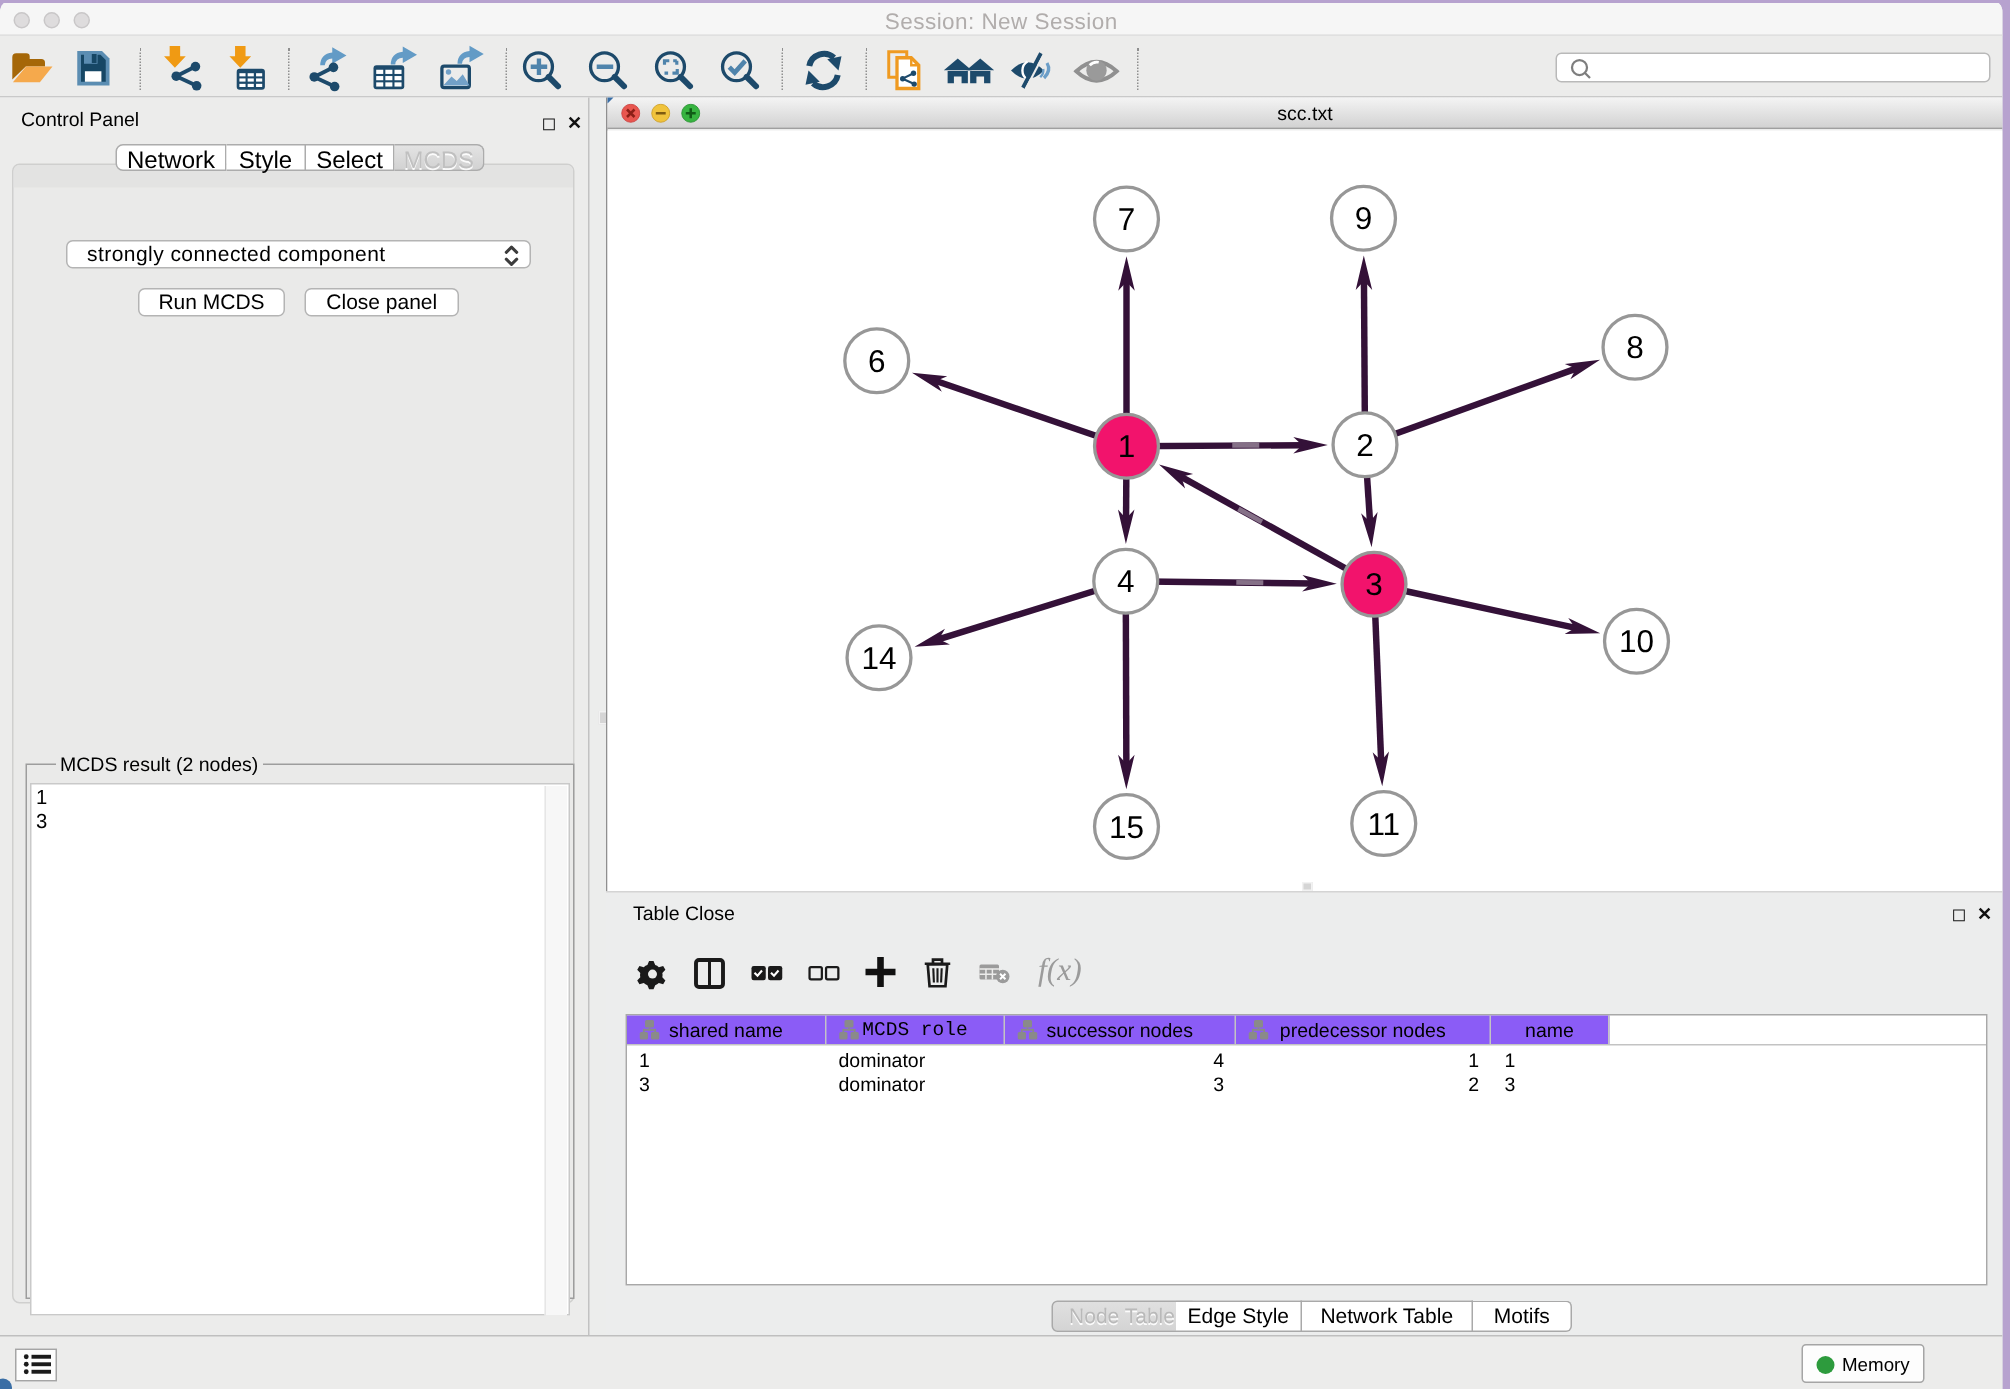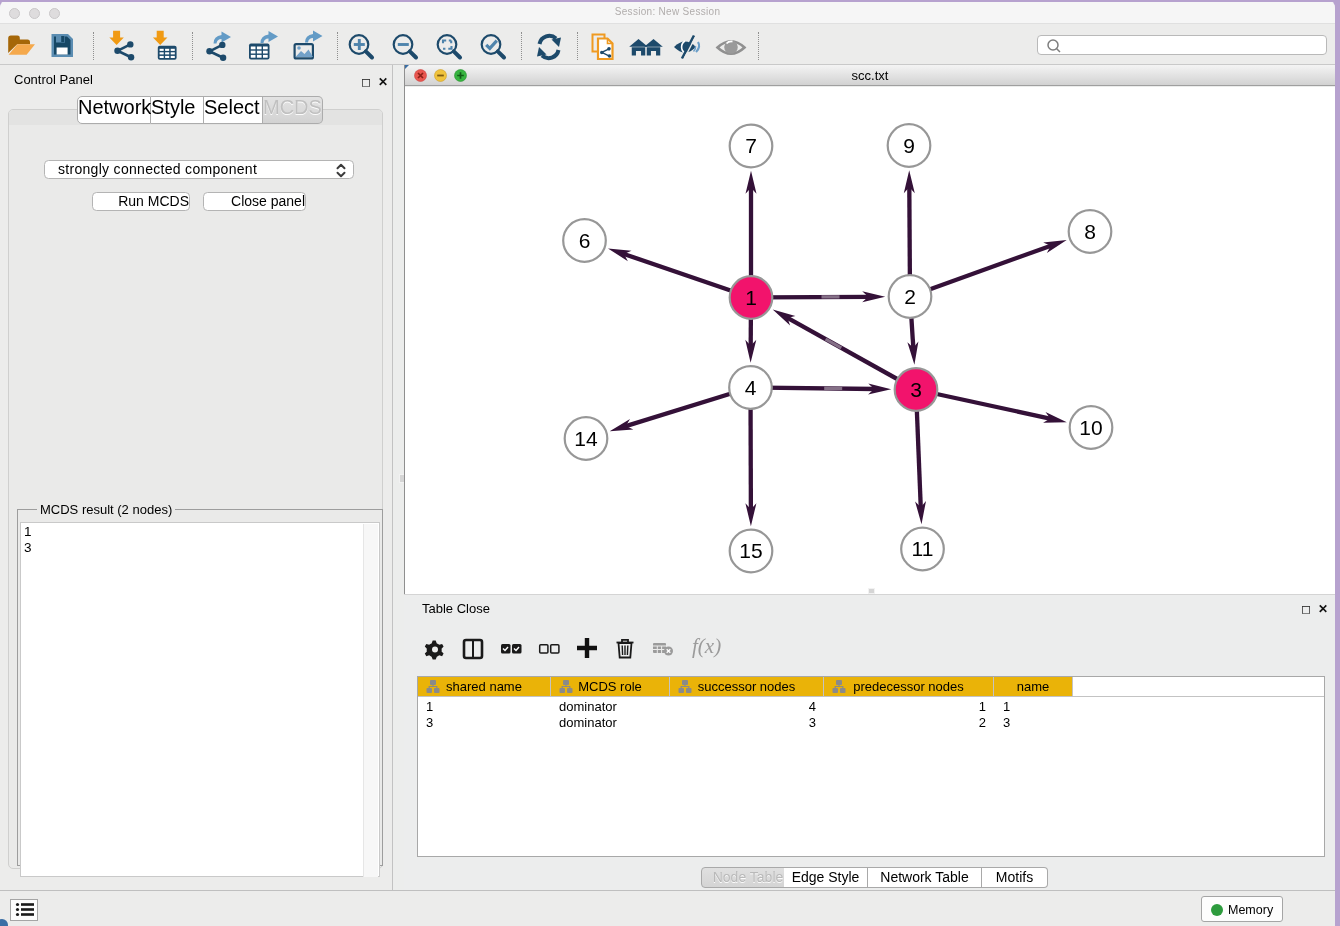--- a/index.html
+++ b/index.html
@@ -2,40 +2,40 @@
 <html><head>
 <meta charset="utf-8">
 <style>
 * { margin:0; padding:0; box-sizing:border-box; }
 html,body { width:1340px; height:926px; overflow:hidden; }
 body { font-family:"Liberation Sans", sans-serif; background:#b7a2cf; position:relative; }
 .abs { position:absolute; }
 #mainwin { position:absolute; left:0; top:0; width:1335px; height:926px; background:#ecedec; border-radius:8px 8px 0 0; overflow:hidden; }
 #titlebar { position:absolute; left:0; top:0; width:1335px; height:23px; background:#f6f6f6; }
 #titlebar .light { position:absolute; top:8px; width:11px; height:11px; border-radius:50%; background:#dedcdd; border:1px solid #c9c7c8; }
-#title-text { position:absolute; top:6px; left:0; width:1335px; text-align:center; font-size:10px; color:#b1adac; letter-spacing:0.3px; }
+#title-text { position:absolute; top:6px; left:0; width:1335px; text-align:center; font-size:15px; color:#b1adac; letter-spacing:0.3px; }
 #toolbar { position:absolute; left:0; top:23px; width:1335px; height:42px; background:#ececeb; border-top:1px solid #e0e0e0; border-bottom:1px solid #c9c9c9; }
 .tbsep { position:absolute; top:8px; height:28px; width:1px; border-left:1px dotted #8f8f8f; }
 #searchbox { position:absolute; left:1037px; top:11px; width:290px; height:20px; background:#ffffff; border:1px solid #b9b9b9; border-radius:4px; }
 #cpanel { position:absolute; left:0; top:65px; width:393px; height:825px; background:#ececeb; border-right:1px solid #c2c2c2; }
 #cp-title { position:absolute; left:14px; top:7px; font-size:13px; color:#000; }
 .winbtn { position:absolute; top:10px; font-size:12px; color:#111; }
 #cp-content { position:absolute; left:8px; top:44px; width:375px; height:760px; background:#eaeae9; border:1px solid #cfcfce; border-radius:5px; overflow:hidden; }
-.cptab { position:absolute; top:31px; height:28px; background:#fff; border:1px solid #acacac; font-size:20px; color:#000; line-height:21px; }
-.macbtn { position:absolute; background:#ffffff; border:1px solid #b4b4b4; border-radius:4.5px; font-size:14px; color:#000; text-align:right; }
+.cptab { position:absolute; top:31px; height:18px; background:#fff; border:1px solid #acacac; font-size:16px; color:#000; text-align:center; line-height:21px; }
+.macbtn { position:absolute; background:#ffffff; border:1px solid #b4b4b4; border-radius:4.5px; font-size:14px; color:#000; text-align:center; }
 #netwin { position:absolute; left:404px; top:65px; width:931px; height:529px; border-left:1px solid #8f8f8f; }
 #net-titlebar { position:absolute; left:0; top:0; width:930px; height:21px; background:linear-gradient(#f4f4f4,#d2d2d2); border-bottom:1px solid #9f9f9f; }
 #net-canvas { position:absolute; left:0; top:22px; width:930px; height:507px; background:#ffffff; }
 .tl { position:absolute; top:4px; width:13px; height:13px; border-radius:50%; }
 .tl svg { position:absolute; left:0; top:0; }
 #tpanel { position:absolute; left:404px; top:594px; width:931px; height:296px; background:#eceded; border-top:1px solid #d4d4d4; }
 #tp-title { position:absolute; left:18px; top:6px; font-size:13px; color:#000; }
 #tp-toolbar { position:absolute; left:14px; top:26px; width:907px; height:40px; }
 #tp-table { position:absolute; left:13px; top:81px; width:908px; height:181px; background:#ffffff; border:1px solid #a8a8a8; }
-.th { position:absolute; top:0; height:19px; background:#eab308; border-right:1px solid #c3c3c3; font-size:13px; text-align:center; line-height:19px; color:#000; }
+.th { position:absolute; top:0; height:19px; background:#8b5cf6; border-right:1px solid #c3c3c3; font-size:13px; text-align:center; line-height:19px; color:#000; }
 .td { position:absolute; font-size:13px; color:#000; height:16px; line-height:16px; }
 .btab { position:absolute; top:0; height:21px; background:#fff; border:1px solid #a9a9a9; font-size:14px; text-align:center; line-height:19px; color:#000; }
 #statusbar { position:absolute; left:0; top:890px; width:1335px; height:36px; background:#ececeb; border-top:1px solid #bfbfbf; }
 .divhandle { position:absolute; background:#e6e6e6; border:1px solid #b5b5b5; }
 </style>
 </head>
 <body>
 <div id="mainwin">
   <div id="titlebar">
     <div class="light" style="left:9px;"></div>
@@ -357,21 +357,21 @@
       </div>
     <div id="tp-table">
       <div class="th" style="left:0; width:133px;"><svg width="14" height="15" viewBox="0 0 14 15" style="position:absolute; left:8px; top:2px;">
             <g fill="#8a8a8a">
               <rect x="4" y="1" width="6" height="5" rx="1"></rect>
               <rect x="0.5" y="9" width="5.5" height="5" rx="1"></rect>
               <rect x="8" y="9" width="5.5" height="5" rx="1"></rect>
               <path d="M7 6 v2 M3.2 9 v-1.5 h7.6 V9" stroke="#8a8a8a" stroke-width="1.2" fill="none"></path>
             </g>
           </svg>shared name</div>
-      <div class="th" style="left:133px; width:119px;"><svg width="14" height="15" viewBox="0 0 14 15" style="position:absolute; left:8px; top:2px;">
+      <div class="th" style="left:133px; width:119px;font-family:Liberation Mono, monospace;"><svg width="14" height="15" viewBox="0 0 14 15" style="position:absolute; left:8px; top:2px;">
             <g fill="#8a8a8a">
               <rect x="4" y="1" width="6" height="5" rx="1"></rect>
               <rect x="0.5" y="9" width="5.5" height="5" rx="1"></rect>
               <rect x="8" y="9" width="5.5" height="5" rx="1"></rect>
               <path d="M7 6 v2 M3.2 9 v-1.5 h7.6 V9" stroke="#8a8a8a" stroke-width="1.2" fill="none"></path>
             </g>
           </svg>MCDS role</div>
       <div class="th" style="left:252px; width:154px;"><svg width="14" height="15" viewBox="0 0 14 15" style="position:absolute; left:8px; top:2px;">
             <g fill="#8a8a8a">
               <rect x="4" y="1" width="6" height="5" rx="1"></rect>

